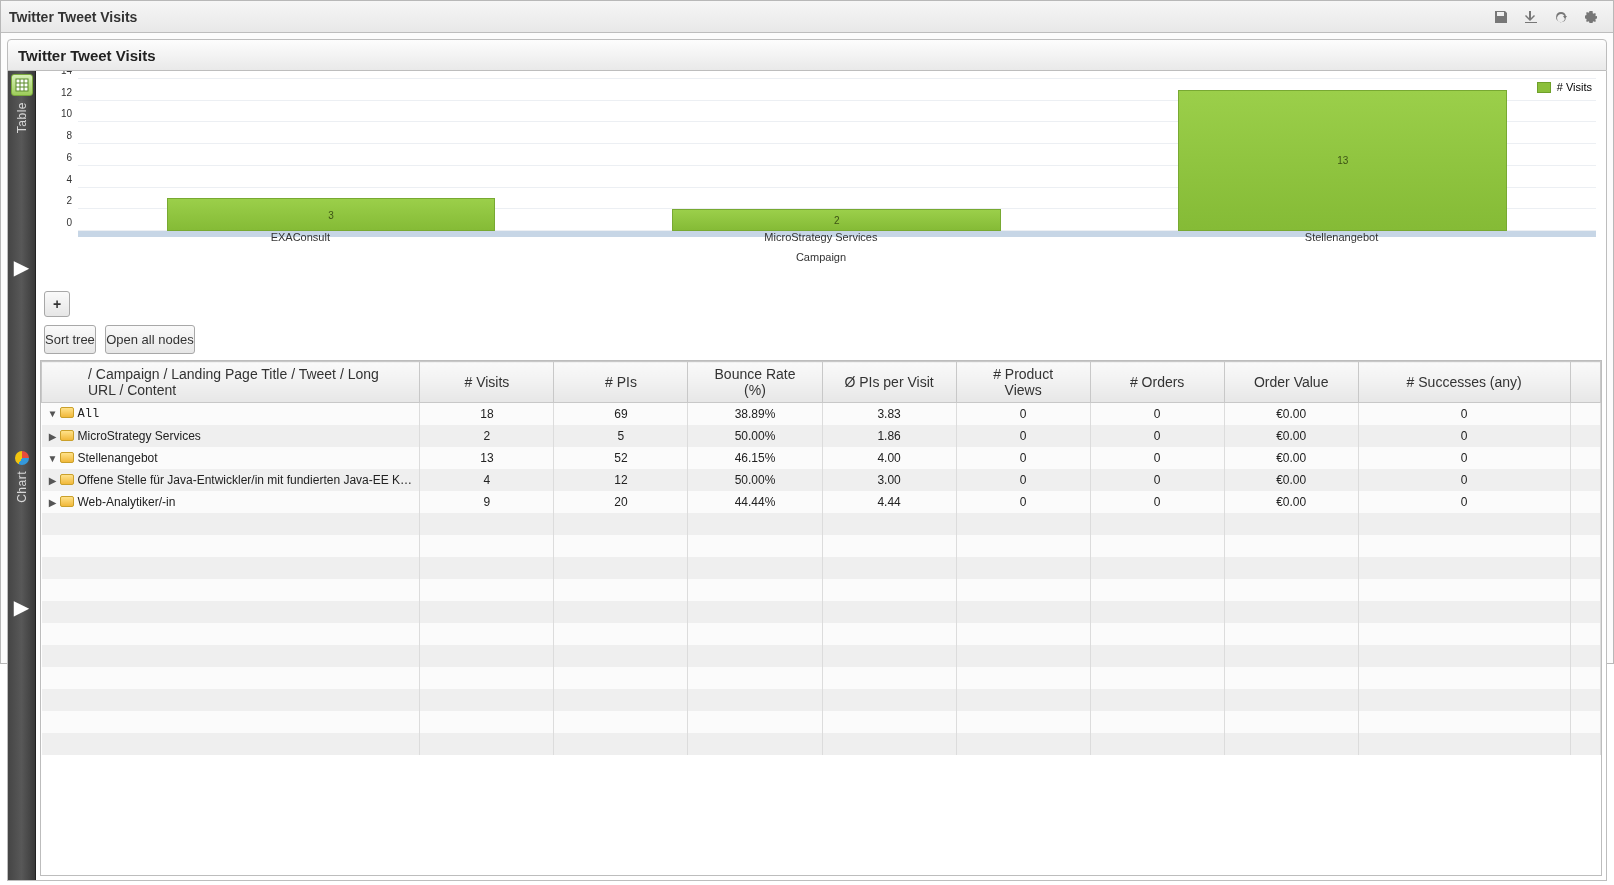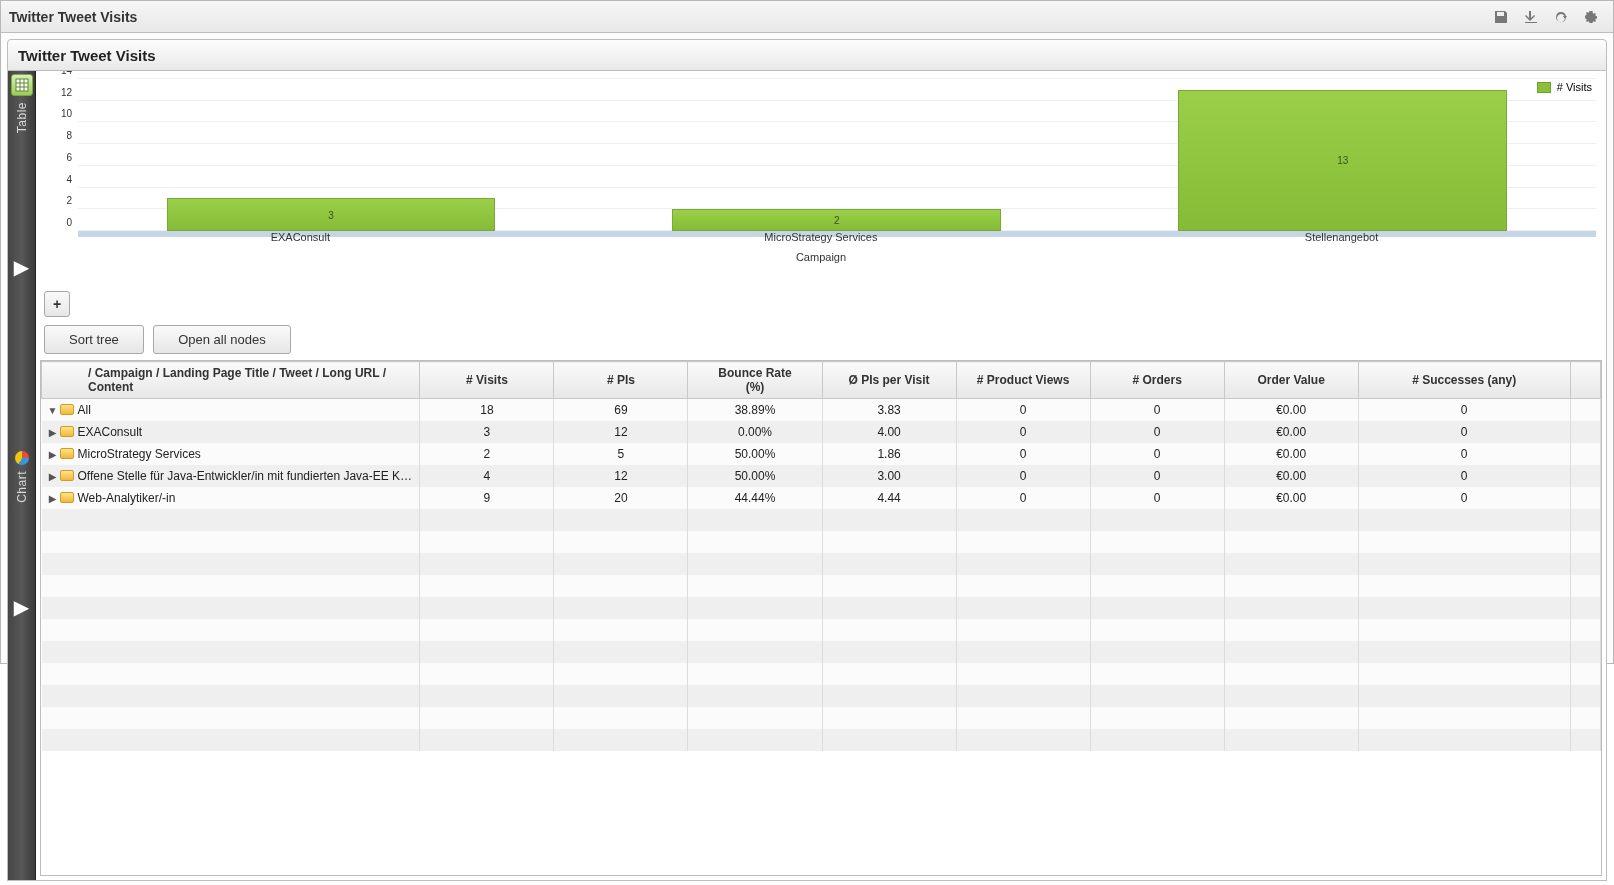--- a/index.html
+++ b/index.html
@@ -107,35 +107,35 @@
   .grid-line { position:absolute; left:0; right:0; border-top:1px solid #eceff3;}
   .bar-group { position:absolute; bottom:0; display:flex;align-items:flex-end;justify-content:center;width:33.33%;}
   .bar { width:65%; background:linear-gradient(#9bcf4a,#85bb36); border:1px solid #78a932; position:relative;}
   .bar-val { position:absolute; top:50%; left:50%; transform:translate(-50%,-50%); font-size:10px; color:#3c5214;}
   .xcat { position:absolute; top:156px; width:33.33%; text-align:center; font-size:11px; color:#333;}
   .xlabel { position:absolute; top:176px; left:0; right:0; text-align:center;font-size:11px;color:#333;}
   .baseband { position:absolute; left:0;right:0;bottom:-6px;height:6px;background:#c7d6e6;}
   
   .controls { padding:6px 4px;}
   .btn {
-    display:inline-block; padding:6px 24px; border:1px solid #a8a8a8; border-radius:3px;
+    display:inline-block; padding:6px 0; border:1px solid #a8a8a8; border-radius:3px;
     background:linear-gradient(#fafafa,#e6e6e6); font-size:13px; color:#333; cursor:pointer; margin-right:6px;
   }
   .btn-small{ padding:4px 8px; font-size:14px; font-weight:bold;}
   
   .grid { flex:1; border:1px solid #bdbdbd; overflow:auto;}
   .grid table { width:100%; border-collapse:collapse; table-layout:fixed;}
-  .grid th { background:linear-gradient(#fafafa,#e7e7e7); border:1px solid #c8c8c8; padding:4px 20px; font-size:12px; color:#333; font-weight:bold; text-align:center;}
+  .grid th { background:linear-gradient(#fafafa,#e7e7e7); border:1px solid #c8c8c8; padding:4px 20px; font-size:14px; color:#333; font-weight:normal; text-align:center;}
   .grid th:first-child { text-align:left; padding-left:46px;}
   .grid td { border-right:1px solid #dcdcdc; padding:3px 6px; font-size:12px; color:#222; height:22px;}
   .grid tr:nth-child(odd) td { background:#fbfbfb;}
   .grid tr:nth-child(even) td { background:#efefef;}
   .num { text-align:center;}
   .tree-cell { white-space:nowrap; overflow:hidden; text-overflow:ellipsis; }
-  .indent0{padding-left:6px;} .indent1{padding-left:22px;} .indent2{padding-left:38px;} .indent3{padding-left:54px;}
+  .indent0{padding-left:6px;font-family:Liberation Mono, monospace;} .indent1{padding-left:22px;} .indent2{padding-left:38px;} .indent3{padding-left:54px;}
   .tw { display:inline-block; width:10px; text-align:center; color:#555; font-size:10px; margin-right:2px;}
   .folder { display:inline-block; width:14px;height:11px; background:linear-gradient(#ffe28a,#f1b83a); border:1px solid #caa02b; border-radius:2px; position:relative; top:1px; margin-right:4px;}
   .col-last{width:28px;}
 </style>
 </head>
 <body>
 
 <div class="outer">
 
   <div class="titlebar">
@@ -284,44 +284,44 @@
                 <td class="num">69</td>
                 <td class="num">38.89%</td>
                 <td class="num">3.83</td>
                 <td class="num">0</td>
                 <td class="num">0</td>
                 <td class="num">€0.00</td>
                 <td class="num">0</td>
                 <td></td>
               </tr>
               <tr>
-                <td class="tree-cell indent1"><span class="tw">▶</span><span class="folder"></span><span>EXAConsult</span></td>
-                <td class="num">3</td>
-                <td class="num">12</td>
-                <td class="num">0.00%</td>
-                <td class="num">4.00</td>
-                <td class="num">0</td>
-                <td class="num">0</td>
-                <td class="num">€0.00</td>
-                <td class="num">0</td>
-                <td></td>
-              </tr>
-              <tr>
                 <td class="tree-cell indent1"><span class="tw">▶</span><span class="folder"></span><span>MicroStrategy Services</span></td>
                 <td class="num">2</td>
                 <td class="num">5</td>
                 <td class="num">50.00%</td>
                 <td class="num">1.86</td>
                 <td class="num">0</td>
                 <td class="num">0</td>
                 <td class="num">€0.00</td>
                 <td class="num">0</td>
                 <td></td>
               </tr>
               <tr>
+                <td class="tree-cell indent1"><span class="tw">▼</span><span class="folder"></span><span>Stellenangebot</span></td>
+                <td class="num">13</td>
+                <td class="num">52</td>
+                <td class="num">46.15%</td>
+                <td class="num">4.00</td>
+                <td class="num">0</td>
+                <td class="num">0</td>
+                <td class="num">€0.00</td>
+                <td class="num">0</td>
+                <td></td>
+              </tr>
+              <tr>
                 <td class="tree-cell indent3"><span class="tw">▶</span><span class="folder"></span><span>Offene Stelle für Java-Entwickler/in mit fundierten Java-EE Kenntnis</span></td>
                 <td class="num">4</td>
                 <td class="num">12</td>
                 <td class="num">50.00%</td>
                 <td class="num">3.00</td>
                 <td class="num">0</td>
                 <td class="num">0</td>
                 <td class="num">€0.00</td>
                 <td class="num">0</td>
                 <td></td>

